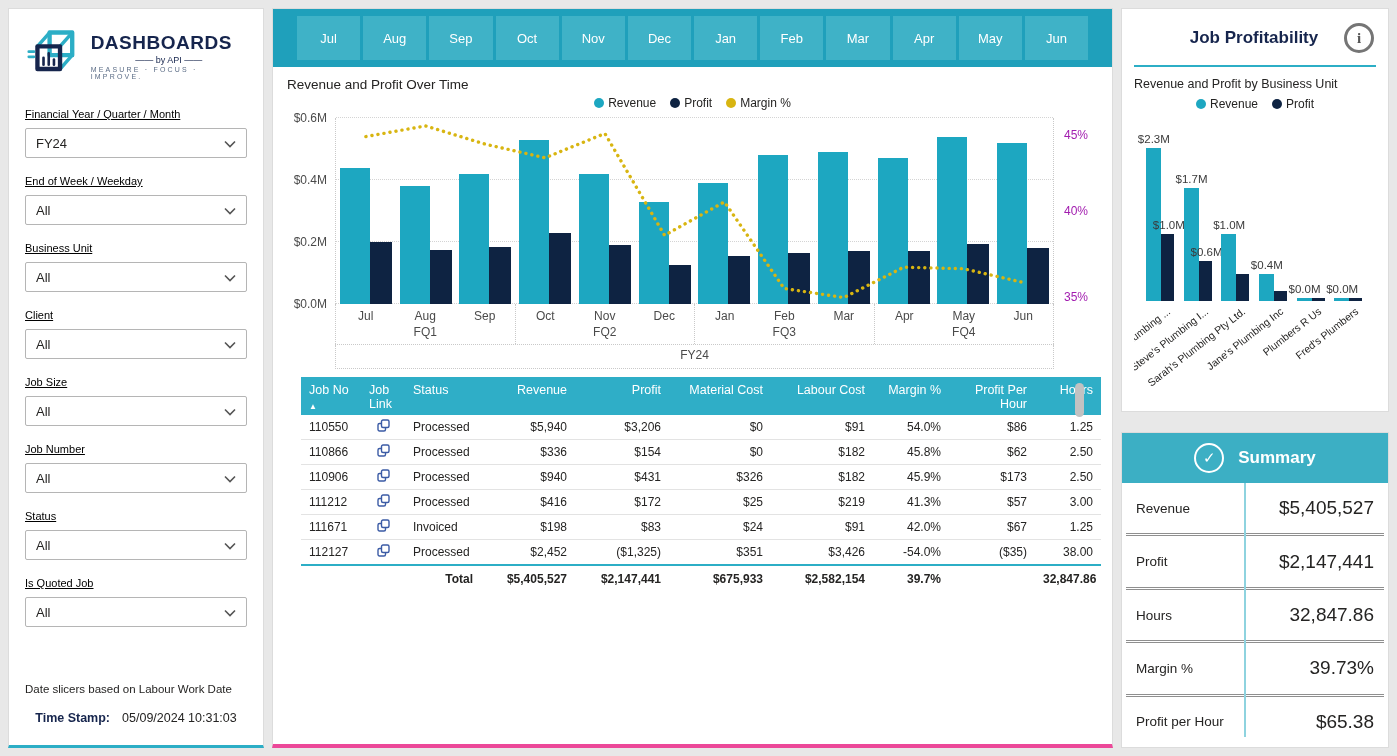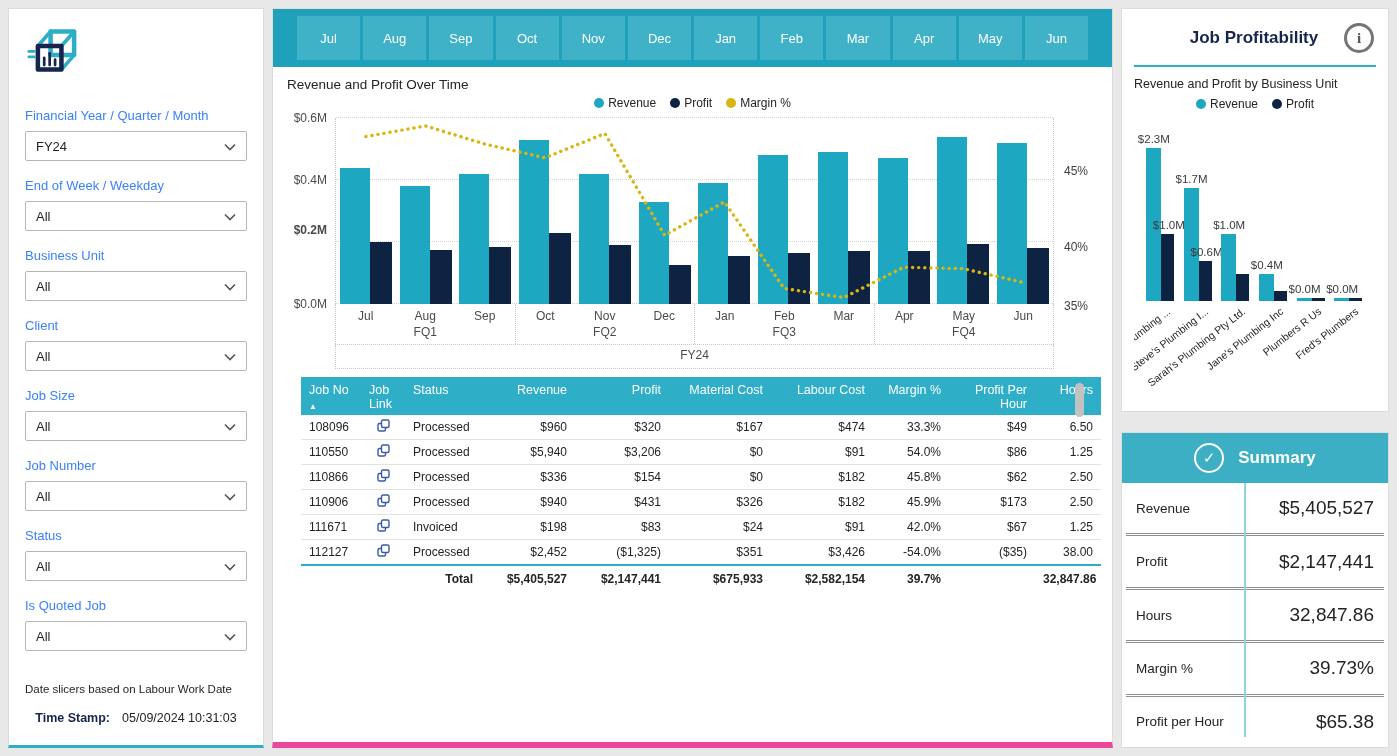--- a/index.html
+++ b/index.html
@@ -9,47 +9,47 @@
   .card { background:#fff; border:1px solid #dcdcdc; }
 
   
   .sidebar { width:256px; padding:8px 16px 10px; display:flex; flex-direction:column; border-bottom:3px solid #2CAEC6; }
   .logo { display:flex; align-items:center; gap:8px; padding:10px 0 6px 2px; }
   .logo-text { display:flex; flex-direction:column; }
   .brand { font-size:19px; font-weight:bold; color:#16254D; letter-spacing:.5px; }
   .byline { font-size:9px; color:#16254D; text-align:center; margin:1px 0; }
   .tagline { font-size:7px; letter-spacing:2.2px; color:#5a6b85; }
   .slicer { margin-top:17px; }
-  .slicer-label { font-size:13px; margin-bottom:8px; color:#3b82f6; }
+  .slicer-label { font-size:11px; margin-bottom:8px; color:#000000;text-decoration:underline; }
   .selectbox { height:30px; border:1px solid #b5b5b5; border-radius:2px; display:flex; align-items:center; justify-content:space-between; padding:0 10px; font-size:13px; cursor:pointer; background:#fff; }
   .spacer { flex:1; }
   .note { font-size:11.5px; color:#252423; margin-bottom:16px; }
   .tstamp { display:flex; gap:12px; justify-content:center; font-size:12.5px; margin-bottom:10px; }
   .tstamp-label { font-weight:bold; color:#16254D; }
 
   
-  .main { width:841px; display:flex; flex-direction:column; border-bottom:6px solid #ec4899; }
+  .main { width:841px; display:flex; flex-direction:column; border-bottom:4px solid #ec4899; }
   .tabbar { background:#1FA0BB; padding:7px 24px; display:flex; gap:3px; height:58px; flex:none; }
   .tab { flex:1; background:#3FB2C7; color:#fff; display:flex; align-items:center; justify-content:center; font-size:13px; cursor:pointer; }
 
   .chart-section { padding:10px 14px 0; flex:none; }
   .chart-title { font-size:13.5px; color:#252423; }
   .legend { display:flex; justify-content:center; align-items:center; gap:14px; font-size:12px; margin:4px 0 8px; }
   .legend-item { display:flex; align-items:center; gap:4px; }
   .dot { width:10px; height:10px; border-radius:50%; display:inline-block; }
   .chart-row { display:flex; }
   .axisL { width:48px; position:relative; height:186px; }
   .axisL .tick { position:absolute; right:8px; font-size:12px; color:#4a4a4a; transform:translateY(-50%); }
   .plot { flex:1; position:relative; height:186px; border-left:1px dotted #c9c9c9; border-right:1px dotted #c9c9c9; }
   .gridline { position:absolute; left:0; right:0; border-top:1px dotted #d4d4d4; }
   .bargroups { position:absolute; left:0; right:0; top:0; bottom:0; display:flex; align-items:flex-end; }
   .bgroup { flex:1; display:flex; justify-content:center; align-items:flex-end; height:100%; }
   .lineSvg { position:absolute; left:0; top:0; pointer-events:none; }
   .axisR { width:44px; position:relative; height:186px; }
-  .axisR .tick { position:absolute; left:10px; font-size:12px; color:#404040; transform:translateY(-50%);margin-top:36px; }
+  .axisR .tick { position:absolute; left:10px; font-size:12px; color:#a21caf; transform:translateY(-50%); }
   .xaxis { display:flex; margin:0 44px 0 48px; border-bottom:1px dotted #c9c9c9; }
   .qgroup { flex:1; border-left:1px dotted #c9c9c9; }
   .qgroup:last-child { border-right:1px dotted #c9c9c9; }
   .mrow { display:flex; }
   .mlab { flex:1; text-align:center; font-size:12px; color:#4a4a4a; padding:5px 0 2px; }
   .qlab { text-align:center; font-size:12px; color:#4a4a4a; padding:0 0 5px; }
   .fyrow { margin:0 44px 0 48px; border:1px dotted #c9c9c9; border-top:none; text-align:center; font-size:12px; color:#4a4a4a; padding:3px 0 6px; }
 
   
   .table-wrap { margin:8px 28px 0; position:relative; flex:1; }
@@ -101,20 +101,25 @@
           <line x1="52" y1="5" x2="38" y2="21" stroke="#2CAEC6" stroke-width="4"></line>
           <line x1="52" y1="31" x2="38" y2="47" stroke="#2CAEC6" stroke-width="4"></line>
           <rect x="12" y="21" width="26" height="26" stroke="#16254D" stroke-width="5"></rect>
           <line x1="19" y1="42" x2="19" y2="34" stroke="#16254D" stroke-width="3"></line>
           <line x1="25" y1="42" x2="25" y2="29" stroke="#16254D" stroke-width="3"></line>
           <line x1="31" y1="42" x2="31" y2="36" stroke="#16254D" stroke-width="3"></line>
           <line x1="2" y1="27" x2="8" y2="27" stroke="#2CAEC6" stroke-width="3"></line>
           <line x1="2" y1="33" x2="8" y2="33" stroke="#2CAEC6" stroke-width="3"></line>
         </g>
       </svg>
+      <div class="logo-text">
+        <span class="brand">DASHBOARDS</span>
+        <span class="byline">—— by API ——</span>
+        <span class="tagline">MEASURE · FOCUS · IMPROVE.</span>
+      </div>
     </div>
     <div id="slicers">
         <div class="slicer">
           <div class="slicer-label">Financial Year / Quarter / Month</div>
           <div class="selectbox">
             <span>FY24</span>
             <span><svg width="12" height="8" viewBox="0 0 12 8">
                 <polyline points="1,1.5 6,6.5 11,1.5" fill="none" stroke="#555" stroke-width="1.6"></polyline>
               </svg></span>
           </div>
@@ -219,21 +224,21 @@
             <span>Profit</span>
           </div>
           <div class="legend-item">
             <span class="dot" style="background: rgb(216, 181, 17);"></span>
             <span>Margin %</span>
           </div>
         </div>
       <div class="chart-row">
         <div class="axisL" id="axisL">
             <div class="tick" style="top: 186px;">$0.0M</div>
-            <div class="tick" style="top: 112px; font-weight: bold;">$0.2M</div>
+            <div class="tick" style="top: 124px;">$0.2M</div>
             <div class="tick" style="top: 62px;">$0.4M</div>
             <div class="tick" style="top: 0px;">$0.6M</div>
           </div>
         <div class="plot" id="plot1">
           <div id="grid1">
               <div class="gridline" style="bottom: 0px;"></div>
               <div class="gridline" style="bottom: 62px;"></div>
               <div class="gridline" style="bottom: 124px;"></div>
               <div class="gridline" style="bottom: 186px;"></div>
             </div>
@@ -285,21 +290,21 @@
               <div class="bgroup">
                 <div style="width: 30px; background: rgb(29, 167, 193); height: 161.2px;"></div>
                 <div style="width: 22px; background: rgb(14, 35, 66); height: 55.8px;"></div>
               </div>
             </div>
           <svg class="lineSvg" id="lineSvg" width="717" height="186">
               <path d="M29.9 18.6 L 89.6 7.9 L 149.4 26.2 L 209.1 39.8 L 268.9 15.5 L 328.6 117.3 L 388.4 83.9 L 448.1 170.5 L 507.9 179.6 L 567.6 149.2 L 627.4 150.7 L 687.1 164.4" fill="none" stroke="#D8B511" stroke-width="3.4" stroke-linecap="round" stroke-dasharray="0.1 6"></path>
             </svg>
         </div>
         <div class="axisR" id="axisR">
-            <div class="tick" style="top: 152px;">35%</div>
+            <div class="tick" style="top: 179px;">35%</div>
             <div class="tick" style="top: 93px;">40%</div>
             <div class="tick" style="top: 17.05px;">45%</div>
           </div>
       </div>
       <div class="xaxis" id="xaxis1">
           <div class="qgroup">
             <div class="mrow">
               <div class="mlab">Jul</div>
               <div class="mlab">Aug</div>
               <div class="mlab">Sep</div>
@@ -357,35 +362,20 @@
               <th class="num">Profit</th>
               <th class="num">Material Cost</th>
               <th class="num">Labour Cost</th>
               <th class="num">Margin %</th>
               <th class="num">Profit Per Hour</th>
               <th class="num">Hours</th>
             </tr>
           </thead>
         <tbody id="tbody">
             <tr>
-              <td>108096</td>
-              <td class="icon-cell"><span><svg width="13" height="13" viewBox="0 0 13 13">
-                    <rect x="1" y="4.5" width="7.5" height="7.5" rx="1.5" fill="none" stroke="#3B5BA5" stroke-width="1.4"></rect>
-                    <rect x="4.5" y="1" width="7.5" height="7.5" rx="1.5" fill="#fff" stroke="#3B5BA5" stroke-width="1.4"></rect>
-                  </svg></span></td>
-              <td>Processed</td>
-              <td class="num">$960</td>
-              <td class="num">$320</td>
-              <td class="num">$167</td>
-              <td class="num">$474</td>
-              <td class="num">33.3%</td>
-              <td class="num">$49</td>
-              <td class="num">6.50</td>
-            </tr>
-            <tr>
               <td>110550</td>
               <td class="icon-cell"><span><svg width="13" height="13" viewBox="0 0 13 13">
                     <rect x="1" y="4.5" width="7.5" height="7.5" rx="1.5" fill="none" stroke="#3B5BA5" stroke-width="1.4"></rect>
                     <rect x="4.5" y="1" width="7.5" height="7.5" rx="1.5" fill="#fff" stroke="#3B5BA5" stroke-width="1.4"></rect>
                   </svg></span></td>
               <td>Processed</td>
               <td class="num">$5,940</td>
               <td class="num">$3,206</td>
               <td class="num">$0</td>
               <td class="num">$91</td>
@@ -415,20 +405,35 @@
                     <rect x="4.5" y="1" width="7.5" height="7.5" rx="1.5" fill="#fff" stroke="#3B5BA5" stroke-width="1.4"></rect>
                   </svg></span></td>
               <td>Processed</td>
               <td class="num">$940</td>
               <td class="num">$431</td>
               <td class="num">$326</td>
               <td class="num">$182</td>
               <td class="num">45.9%</td>
               <td class="num">$173</td>
               <td class="num">2.50</td>
+            </tr>
+            <tr>
+              <td>111212</td>
+              <td class="icon-cell"><span><svg width="13" height="13" viewBox="0 0 13 13">
+                    <rect x="1" y="4.5" width="7.5" height="7.5" rx="1.5" fill="none" stroke="#3B5BA5" stroke-width="1.4"></rect>
+                    <rect x="4.5" y="1" width="7.5" height="7.5" rx="1.5" fill="#fff" stroke="#3B5BA5" stroke-width="1.4"></rect>
+                  </svg></span></td>
+              <td>Processed</td>
+              <td class="num">$416</td>
+              <td class="num">$172</td>
+              <td class="num">$25</td>
+              <td class="num">$219</td>
+              <td class="num">41.3%</td>
+              <td class="num">$57</td>
+              <td class="num">3.00</td>
             </tr>
             <tr>
               <td>111671</td>
               <td class="icon-cell"><span><svg width="13" height="13" viewBox="0 0 13 13">
                     <rect x="1" y="4.5" width="7.5" height="7.5" rx="1.5" fill="none" stroke="#3B5BA5" stroke-width="1.4"></rect>
                     <rect x="4.5" y="1" width="7.5" height="7.5" rx="1.5" fill="#fff" stroke="#3B5BA5" stroke-width="1.4"></rect>
                   </svg></span></td>
               <td>Invoiced</td>
               <td class="num">$198</td>
               <td class="num">$83</td>

